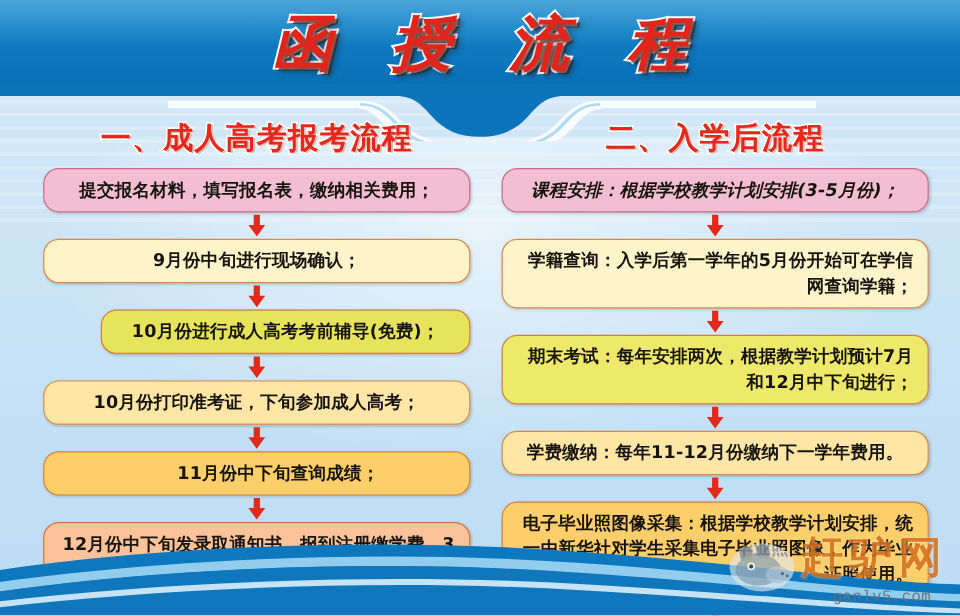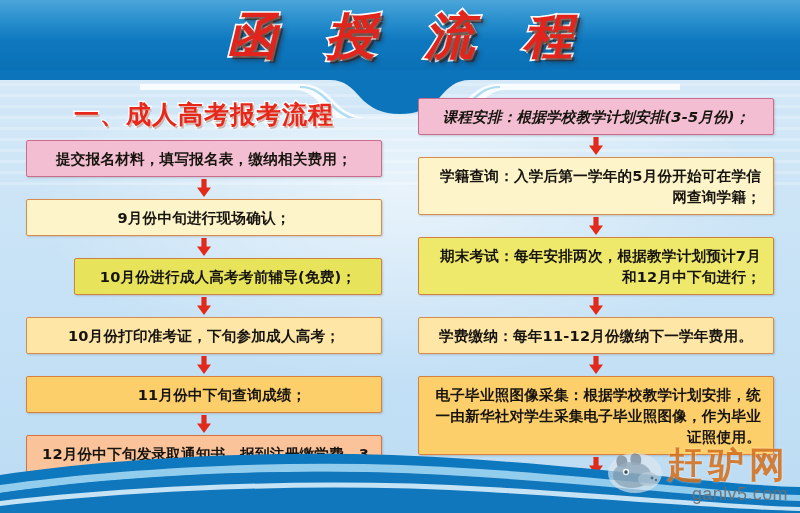--- a/index.html
+++ b/index.html
@@ -67,39 +67,39 @@
     paint-order:stroke fill;
     text-shadow:
       3px 3px 0 rgba(60,20,10,.55),
       4px 4px 5px rgba(30,10,5,.45);
     white-space:nowrap;
     z-index:6;
   }
 
   
   .col{position:absolute;top:98px;width:356px;}
-  .col-left{left:26px;}
+  .col-left{left:36px;}
   .col-right{left:418px;}
 
   .col-heading{
     text-align:center;
     font-family:"Liberation Sans","DejaVu Sans",sans-serif;
     font-size:25px;font-weight:bold;
     letter-spacing:1px;
     color:#e8271c;
     -webkit-text-stroke:2.6px #ffffff;
     paint-order:stroke fill;
     text-shadow:1.5px 1.5px 0 rgba(150,70,40,.35);
     margin:0 0 9px 0;
     white-space:nowrap;
   }
 
   .step{
     box-sizing:border-box;
-    border-radius:2px;
+    border-radius:13px;
     border:1.6px solid #d96a4c;
     padding:7px 12px;
     font-family:"DejaVu Sans","Liberation Sans",sans-serif;
     font-size:14.6px;font-weight:bold;
     color:#17140f;
     line-height:21px;
     letter-spacing:.2px;
     box-shadow:1px 1px 2px rgba(60,40,20,.18);
   }
   .step.center{text-align:center;}
@@ -123,23 +123,23 @@
   }
   .wm-text{
     position:absolute;right:4px;top:4px;
     font-family:"DejaVu Sans","Liberation Sans",sans-serif;
     font-size:36px;font-weight:bold;letter-spacing:5px;
     color:#d4711f;opacity:.88;
     text-shadow:0 0 2px rgba(255,255,255,.7);
     white-space:nowrap;
   }
   .wm-url{
-    position:absolute;right:6px;bottom:2px;
-    font-family:Liberation Sans, sans-serif;
-    font-size:18px;color:#6b6f73;opacity:.9;letter-spacing:.4px;
+    position:absolute;right:18px;bottom:2px;
+    font-family:Liberation Mono, monospace;
+    font-size:13px;color:#6b6f73;opacity:.9;letter-spacing:.4px;
   }
   .wm-donkey{position:absolute;left:0;top:10px;opacity:.85;}
 </style>
 </head>
 <body>
 
 <div id="poster">
 
   <div class="bg-glow"></div>
   <div class="pale-band"></div>
@@ -197,20 +197,21 @@
         <div class="arrow">
           <svg width="20" height="20" viewBox="0 0 20 20" xmlns="http://www.w3.org/2000/svg">
             <path d="M7.4,1 L12.6,1 L12.6,9.4 L17,9.4 L10,19 L3,9.4 L7.4,9.4 Z" fill="#e22a1c"></path>
           </svg>
         </div>
         <div class="step justify" style="background: rgb(251, 195, 154); border-color: rgb(217, 116, 60);">12月份中下旬发录取通知书，报到注册缴学费，3月份入学籍。</div>
       </div>
   </div>
 
   <div class="col col-right">
+    <h2 class="col-heading">二、入学后流程</h2>
     <div id="steps-right">
         <div class="step center" style="background: rgb(243, 190, 209); border-color: rgb(201, 108, 142); font-style: italic;">课程安排：根据学校教学计划安排(3-5月份)；</div>
         <div class="arrow">
           <svg width="20" height="20" viewBox="0 0 20 20" xmlns="http://www.w3.org/2000/svg">
             <path d="M7.4,1 L12.6,1 L12.6,9.4 L17,9.4 L10,19 L3,9.4 L7.4,9.4 Z" fill="#e22a1c"></path>
           </svg>
         </div>
         <div class="step justify" style="background: rgb(253, 244, 201); border-color: rgb(217, 139, 78);">学籍查询：入学后第一学年的5月份开始可在学信网查询学籍；</div>
         <div class="arrow">
           <svg width="20" height="20" viewBox="0 0 20 20" xmlns="http://www.w3.org/2000/svg">

